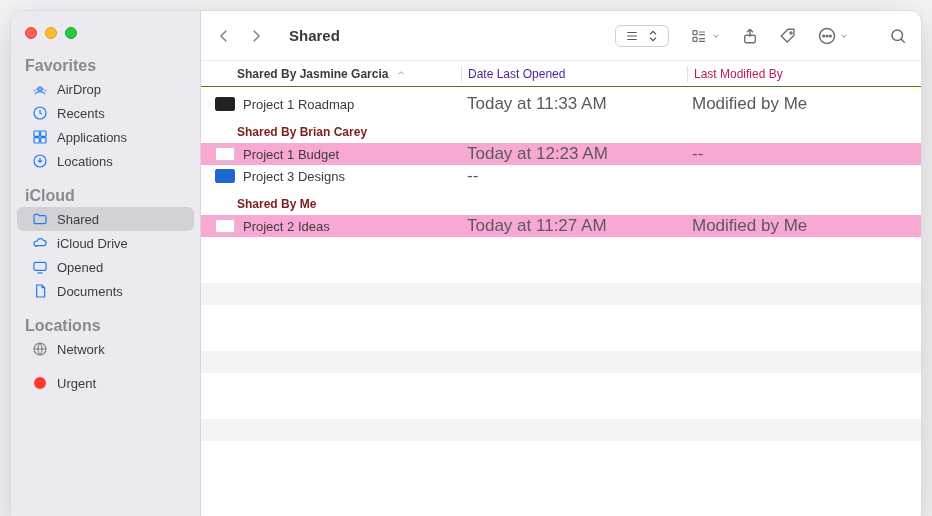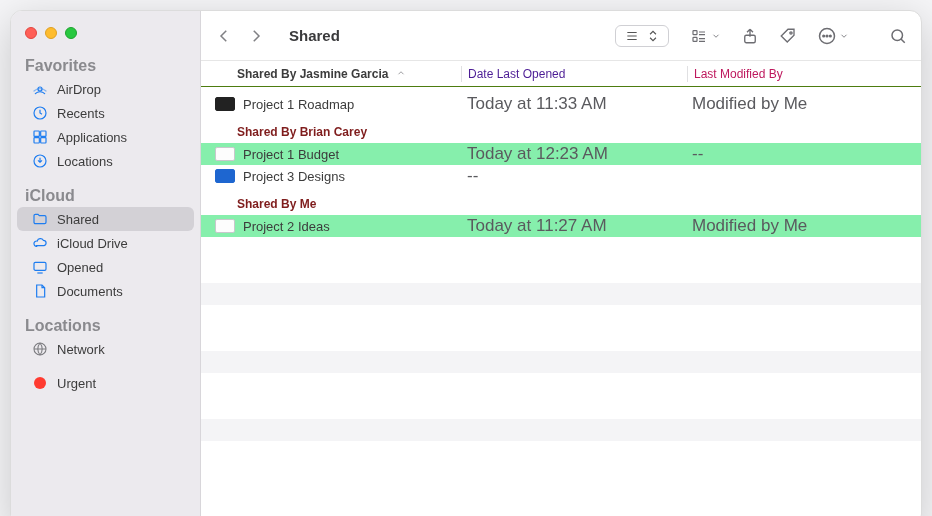--- a/index.html
+++ b/index.html
@@ -142,21 +142,21 @@
   color: #7f1d1d;
   padding: 10px 0 4px 36px;
 }
 .row {
   display:flex;
   align-items:center;
   height: 22px;
   font-size: 13px;
   color:#3c3c3c;
 }
-.row.alt { background: #86efac; }
+.row.alt { background: #f9a8d4; }
 .row .col-name { font-weight:400; display:flex; align-items:center; padding-left:14px;}
 .row .col-date, .row .col-mod { font-size:17px; color:#5a5a5e; }
 .file-icon {
   width:20px; height:14px; border-radius:2px;
   flex-shrink:0;
   background:#fff; border:1px solid #c8c8cc;
 }
 .fi-black { background: linear-gradient(#222,#222); border-color:#222;}
 .fi-white { background:#fdfdfd; }
 .fi-blue { background: linear-gradient(#1e66d0,#1e66d0); border-color:#1e66d0;}

